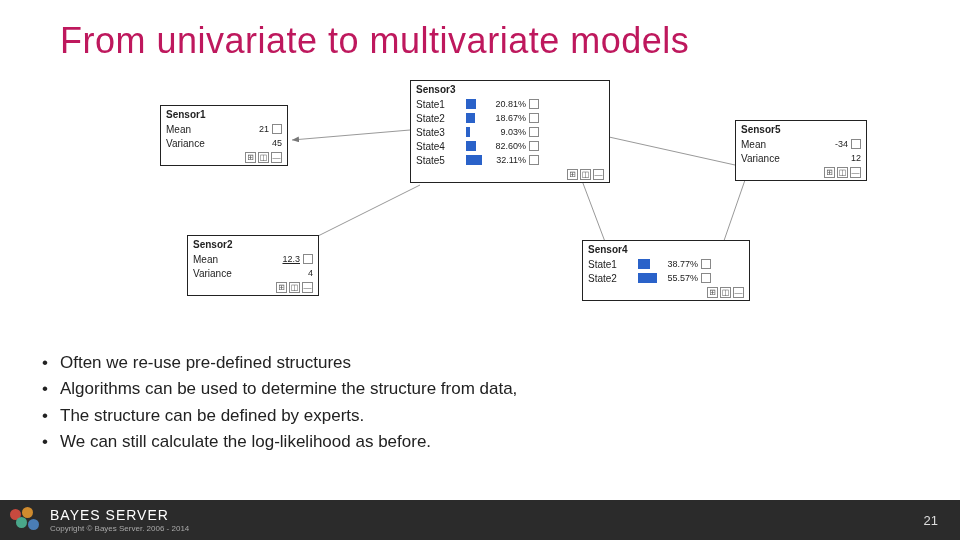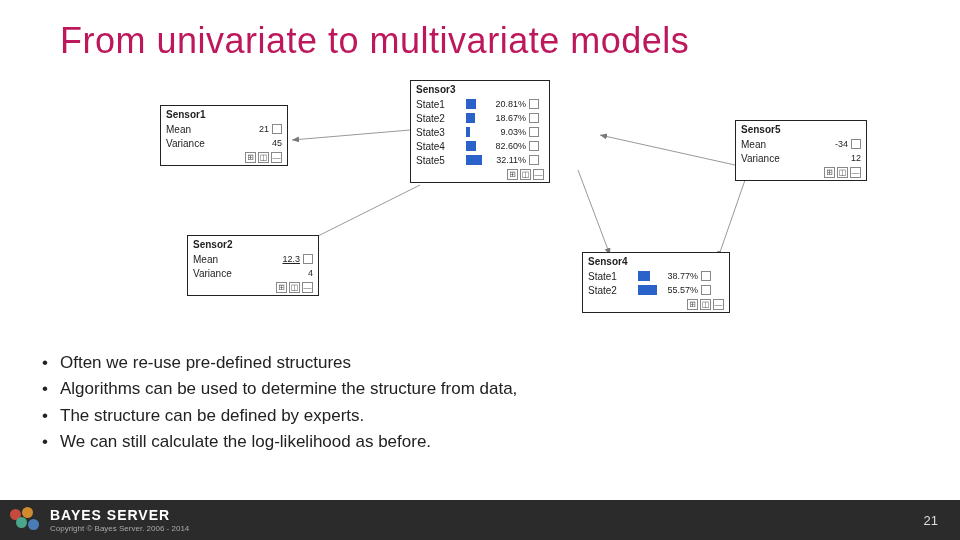--- a/index.html
+++ b/index.html
@@ -69,21 +69,21 @@
     background: #2b2b2b;
     display:flex; align-items:center;
     color:#ddd;
   }
   .logo {
     display:flex; align-items:center; gap:6px;
     padding-left:10px;
   }
   .logo-mark { width:34px; height:26px; position:relative; }
   .logo-mark .c { position:absolute; width:11px; height:11px; border-radius:50%; }
-  .brand { font-size:14px; letter-spacing:1px; color:#fff; font-weight:700; }
+  .brand { font-size:14px; letter-spacing:1px; color:#fff; font-weight:400; }
   .copyright { font-size:8px; color:#aaa; margin-top:1px; }
   .footer-center {
     position:absolute; left:0; width:960px; text-align:center;
     font-size:13px; color:#ddd; letter-spacing:0.5px;
   }
   .page-num {
     position:absolute; right:22px; font-size:13px; color:#ddd;
   }
 </style>
 </head>
@@ -134,21 +134,21 @@
       <span class="row-label">Variance</span>
       <span class="row-val" style="flex:1; text-align:right;">4</span>
     </div>
     <div class="footer-icons">
       <span>⊞</span>
       <span>◫</span>
       <span>—</span>
     </div>
   </div>
 
-  <div class="node" style="left:410px; top:0px; width:140px;">
+  <div class="node" style="left:410px; top:0px; width:200px;">
     <div class="node-title">Sensor3</div>
     <div id="s3rows">
         <div class="row">
           <span class="row-label">State1</span>
           <span class="bar-cell">
             <span class="bar" style="width:10px"></span>
           </span>
           <span class="row-val">20.81%</span>
           <span class="row-box"></span>
         </div>
@@ -185,21 +185,21 @@
           <span class="row-box"></span>
         </div>
       </div>
     <div class="footer-icons">
       <span>⊞</span>
       <span>◫</span>
       <span>—</span>
     </div>
   </div>
 
-  <div class="node" style="left:582px; top:172px; width:148px;">
+  <div class="node" style="left:582px; top:160px; width:168px;">
     <div class="node-title">Sensor4</div>
     <div id="s4rows">
         <div class="row">
           <span class="row-label">State1</span>
           <span class="bar-cell">
             <span class="bar" style="width:12px"></span>
           </span>
           <span class="row-val">38.77%</span>
           <span class="row-box"></span>
         </div>

